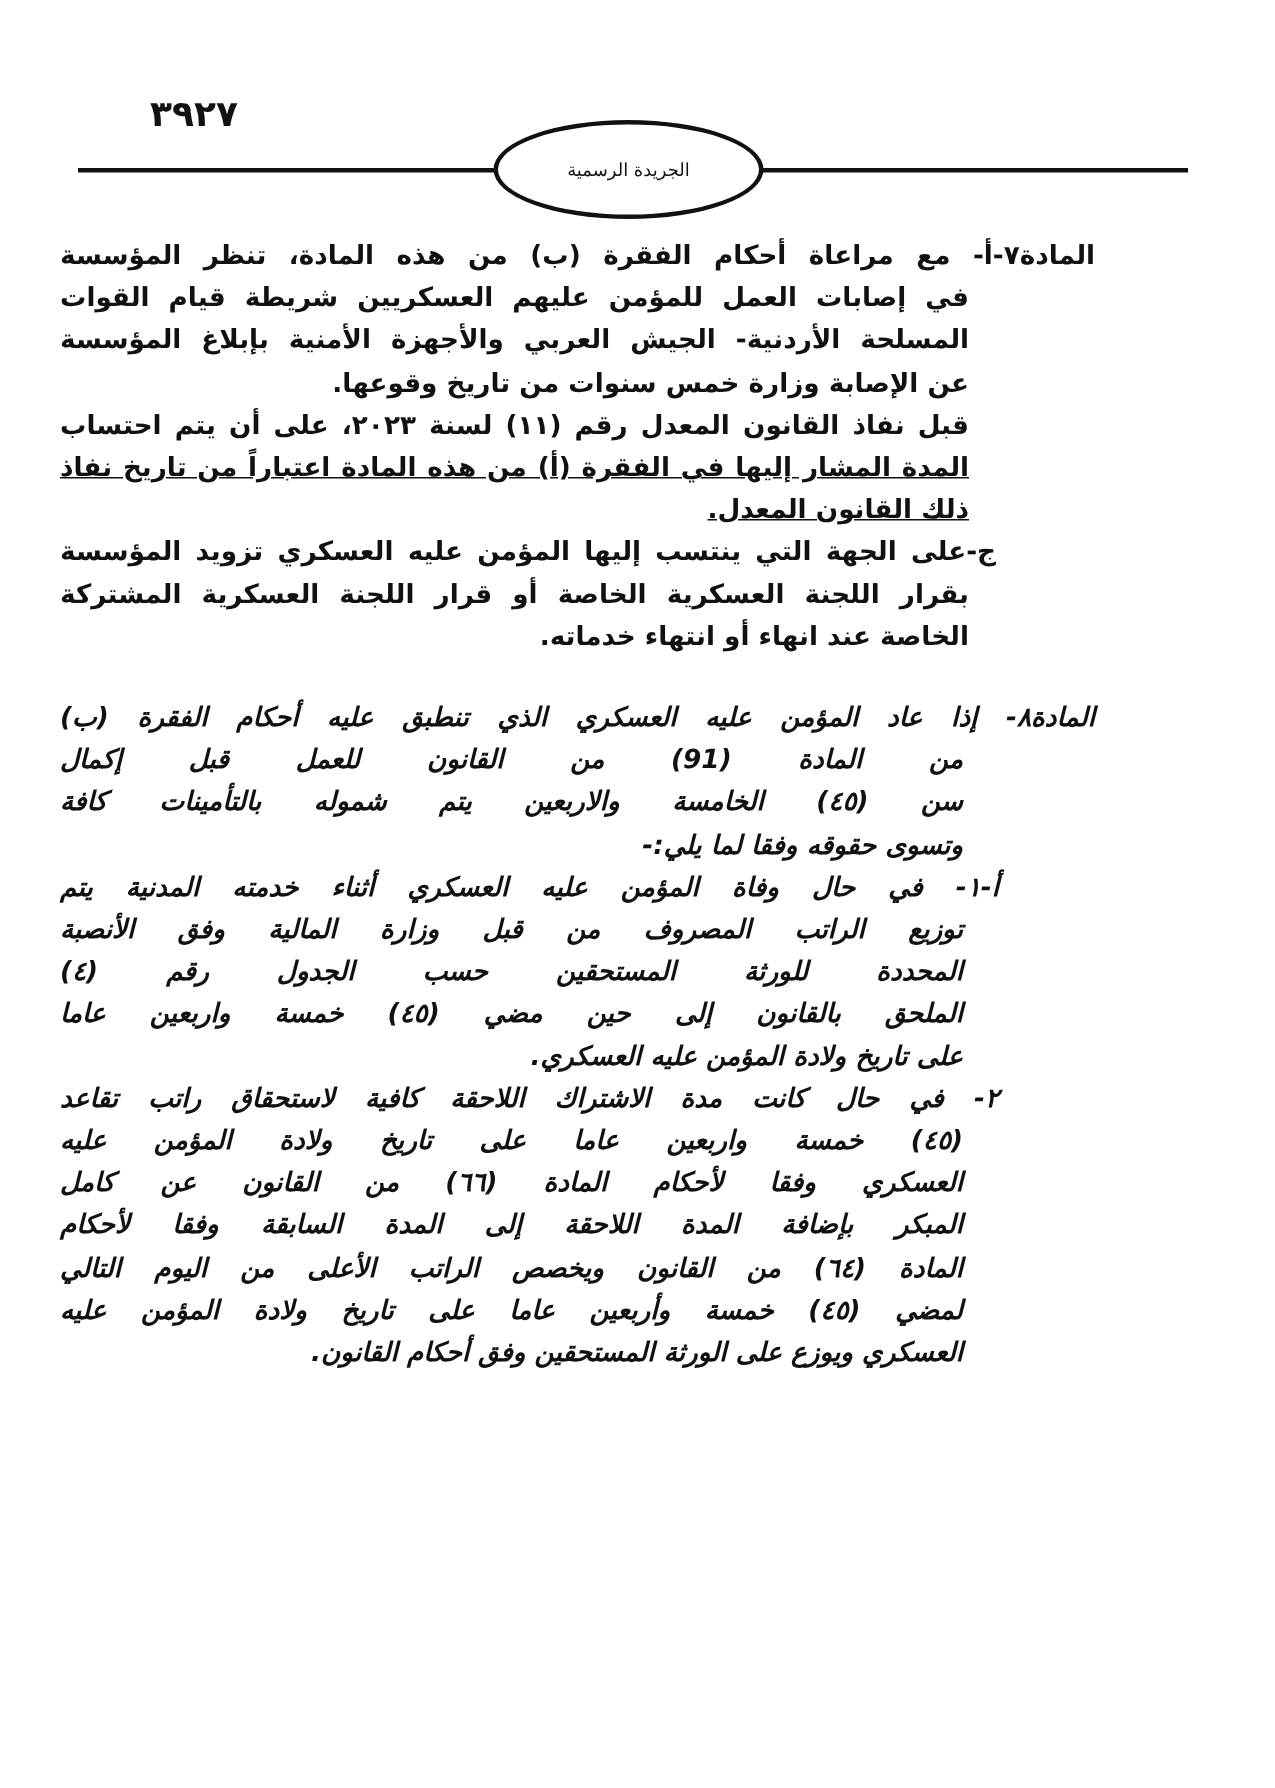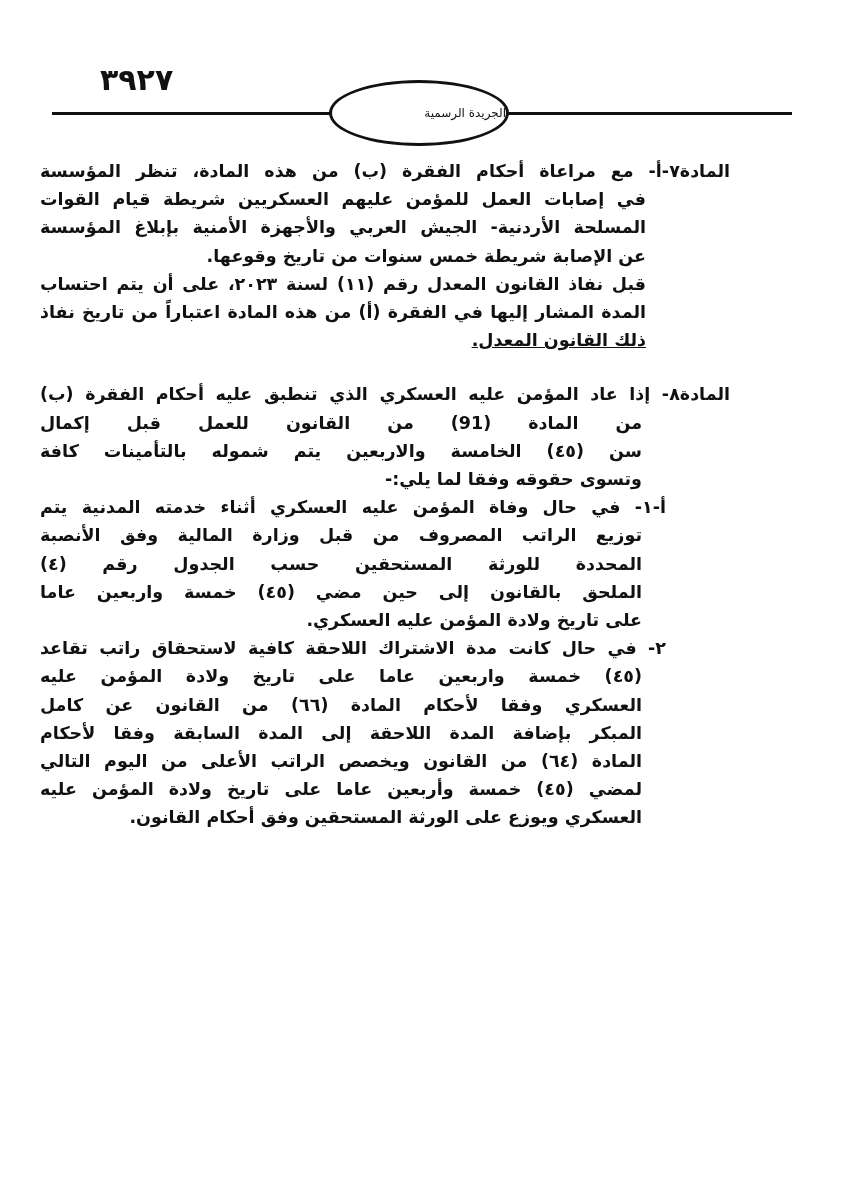--- a/index.html
+++ b/index.html
@@ -1,29 +1,29 @@
 <!DOCTYPE html>
 <html><head>
 <meta charset="utf-8">
 <style>
   html, body { margin: 0; padding: 0; background: #ffffff; }
   body { width: 850px; height: 1192px; position: relative; overflow: hidden;
          font-family: "DejaVu Sans", "Liberation Sans", sans-serif; color: #111; }
-  .page-number { position: absolute; left: 100px; top: 62px; font-size: 30px; font-weight: bold;
+  .page-number { position: absolute; left: 100px; top: 62px; font-size: 24px; font-weight: bold;
                  font-family: "DejaVu Sans", sans-serif; letter-spacing: 1px; }
   .header-line-left { position: absolute; left: 52px; top: 112px; width: 280px; height: 3px; background: #111; }
   .header-line-right { position: absolute; left: 508px; top: 112px; width: 284px; height: 3px; background: #111; }
   .header-ellipse { position: absolute; left: 329px; top: 80px; width: 180px; height: 66px;
                     border: 3px solid #111; border-radius: 50%; box-sizing: border-box;
-                    display: flex; align-items: center; justify-content: flex-end; }
+                    display: flex; align-items: center; justify-content: center; }
   .header-title { font-size: 12px; font-weight: normal; direction: rtl; }
   .content { position: absolute; right: 120px; top: 157px; width: 690px; direction: rtl;
              font-size: 17.5px; font-weight: bold; line-height: 28.2px; }
   .article { position: relative; }
-  .article + .article { margin-top: 26px; }
+  .article + .article { margin-top: 26px; font-style: italic; }
   .line { white-space: nowrap; text-align: justify; text-align-last: justify; }
   .line.last { text-align-last: right; }
   .indent1 { padding-right: 84px; }
   .sub { position: relative; }
 </style>
 </head>
 <body>
 
 <div class="page-number">٣٩٢٧</div>
 <div class="header-line-left"></div>
@@ -32,26 +32,31 @@
   <span class="header-title">الجريدة الرسمية</span>
 </div>
 
 <div class="content">
 
   <div class="article">
     <div class="sub">
       <div class="line">المادة٧-أ- مع مراعاة أحكام الفقرة (ب) من هذه المادة، تنظر المؤسسة</div>
       <div class="line indent1">في إصابات العمل للمؤمن عليهم العسكريين شريطة قيام القوات</div>
       <div class="line indent1">المسلحة الأردنية- الجيش العربي والأجهزة الأمنية بإبلاغ المؤسسة</div>
-      <div class="line indent1 last">عن الإصابة شريطة خمس سنوات من تاريخ وقوعها.</div>
+      <div class="line indent1 last">عن الإصابة وزارة خمس سنوات من تاريخ وقوعها.</div>
     </div>
     <div class="sub" style="padding-right:66px;">
       <div class="line" style="padding-right:18px;">قبل نفاذ القانون المعدل رقم (١١) لسنة ٢٠٢٣، على أن يتم احتساب</div>
-      <div class="line" style="padding-right:18px;">المدة المشار إليها في الفقرة (أ) من هذه المادة اعتباراً من تاريخ نفاذ</div>
+      <div class="line" style="padding-right:18px;text-decoration:underline;">المدة المشار إليها في الفقرة (أ) من هذه المادة اعتباراً من تاريخ نفاذ</div>
       <div class="line last" style="padding-right:18px;text-decoration:underline;">ذلك القانون المعدل.</div>
+    </div>
+    <div class="sub" style="padding-right:66px;">
+      <div class="line">ج-على الجهة التي ينتسب إليها المؤمن عليه العسكري تزويد المؤسسة</div>
+      <div class="line" style="padding-right:18px;">بقرار اللجنة العسكرية الخاصة أو قرار اللجنة العسكرية المشتركة</div>
+      <div class="line last" style="padding-right:18px;">الخاصة عند انهاء أو انتهاء خدماته.</div>
     </div>
   </div>
 
   <div class="article">
     <div class="sub">
       <div class="line">المادة٨- إذا عاد المؤمن عليه العسكري الذي تنطبق عليه أحكام الفقرة (ب)</div>
       <div class="line" style="padding-right:88px;">من المادة (91) من القانون للعمل قبل إكمال</div>
       <div class="line" style="padding-right:88px;">سن (٤٥) الخامسة والاربعين يتم شموله بالتأمينات كافة</div>
       <div class="line last" style="padding-right:88px;">وتسوى حقوقه وفقا لما يلي:-</div>
     </div>

